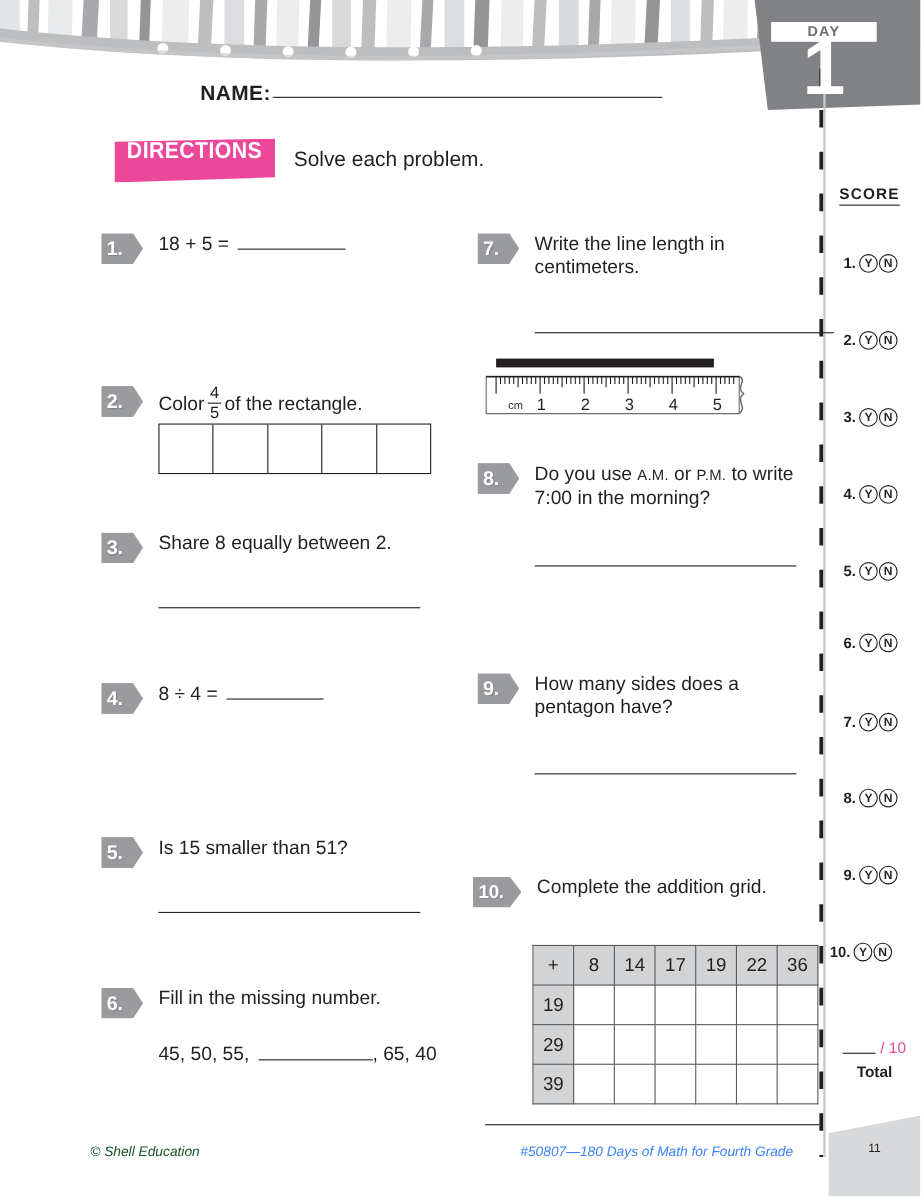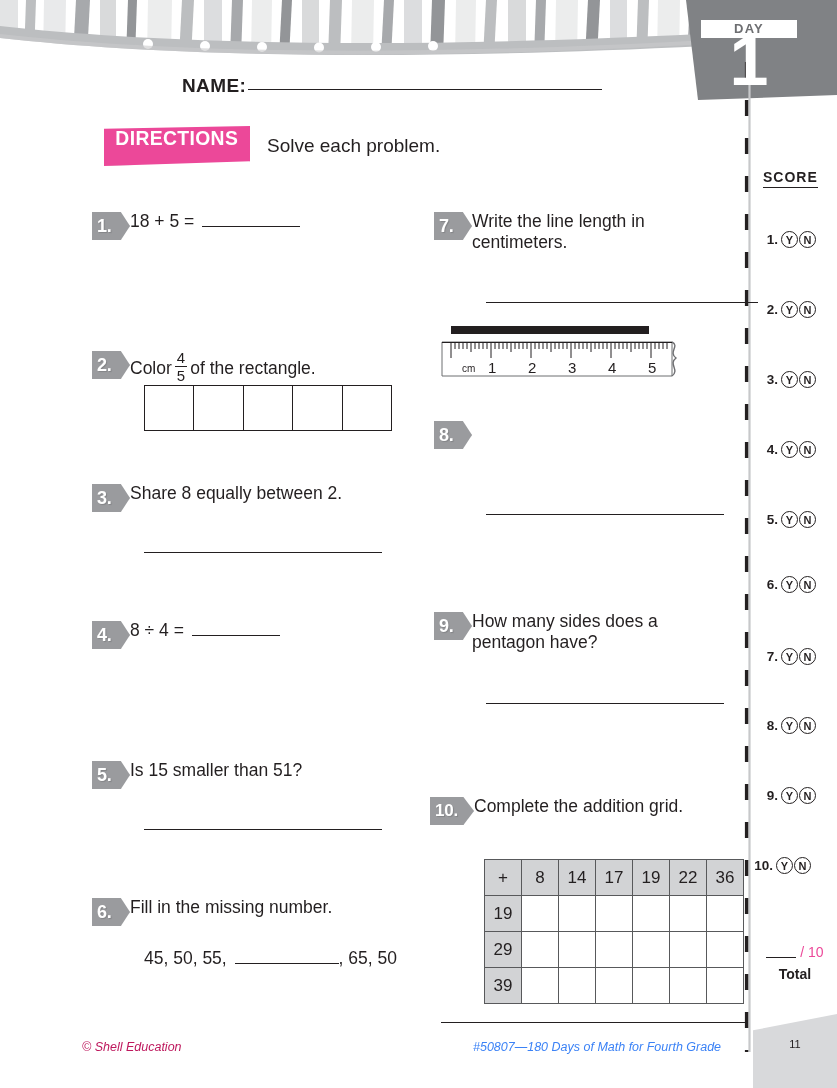--- a/index.html
+++ b/index.html
@@ -152,20 +152,21 @@
     color: #ffffff;
     font-size: 18px;
     font-weight: bold;
     font-family: "Liberation Sans Narrow", "Liberation Sans", sans-serif;
     letter-spacing: -0.2px;
     text-shadow: 1px 1px 1px rgba(0,0,0,0.15);
   }
   .badge.wide .badge-num { font-size: 17px; }
 
   .prob-body {
+    margin-left: 14px;
   }
   .prob-text {
     font-size: 17.5px;
     line-height: 21px;
     color: #231f20;
   }
   .prob-text-wide { width: 260px; }
 
   .answer-blank {
     display: inline-block;
@@ -331,21 +332,21 @@
     left: 441px; top: 1022px;
     width: 304px;
     border-top: 1.6px solid #231f20;
   }
   .footer-left {
     position: absolute;
     left: 82px; top: 1040px;
     font-size: 12.5px;
     font-style: italic;
     font-family: "Liberation Sans Narrow", "Liberation Sans", sans-serif;
-    color: #be185d;
+    color: #14532d;
   }
   .footer-center {
     position: absolute;
     left: 473px; top: 1040px;
     font-size: 12.5px;
     font-style: italic;
     font-family: "Liberation Sans Narrow", "Liberation Sans", sans-serif;
     color: #3b82f6;
   }
   .page-corner {
@@ -516,21 +517,21 @@
 
   <div class="problem" style="left:92px; top:897px;">
     <div class="badge">
       <span class="badge-num">6.</span>
     </div>
     <div class="prob-body">
       <div class="prob-text">Fill in the missing number.</div>
     </div>
   </div>
   <div class="prob-text" style="position:absolute; left:144px; top:948px;">
-    <span>45, 50, 55, </span><span class="answer-blank mid"></span><span>, 65, 50</span>
+    <span>45, 50, 55, </span><span class="answer-blank mid"></span><span>, 65, 40</span>
   </div>
 
   <div class="problem" style="left:434px; top:211px;">
     <div class="badge">
       <span class="badge-num">7.</span>
     </div>
     <div class="prob-body">
       <div class="prob-text prob-text-wide">Write the line length in centimeters.</div>
     </div>
   </div>
@@ -611,20 +612,25 @@
       <text x="128" y="51" font-family="Liberation Sans, sans-serif" font-size="15" fill="#231f20">3</text>
       <text x="168" y="51" font-family="Liberation Sans, sans-serif" font-size="15" fill="#231f20">4</text>
       <text x="208" y="51" font-family="Liberation Sans, sans-serif" font-size="15" fill="#231f20">5</text>
     </svg>
   </div>
 
   <div class="problem" style="left:434px; top:420px;">
     <div class="badge">
       <span class="badge-num">8.</span>
     </div>
+    <div class="prob-body">
+      <div class="prob-text prob-text-wide">
+        <span>Do you use </span><span class="smallcap">A.M.</span><span> or </span><span class="smallcap">P.M.</span><span> to write 7:00 in the morning?</span>
+      </div>
+    </div>
   </div>
   <div class="answer-rule r8" style="position:absolute; left:486px; top:513px;"></div>
 
   <div class="problem" style="left:434px; top:611px;">
     <div class="badge">
       <span class="badge-num">9.</span>
     </div>
     <div class="prob-body">
       <div class="prob-text prob-text-wide">How many sides does a pentagon have?</div>
     </div>

